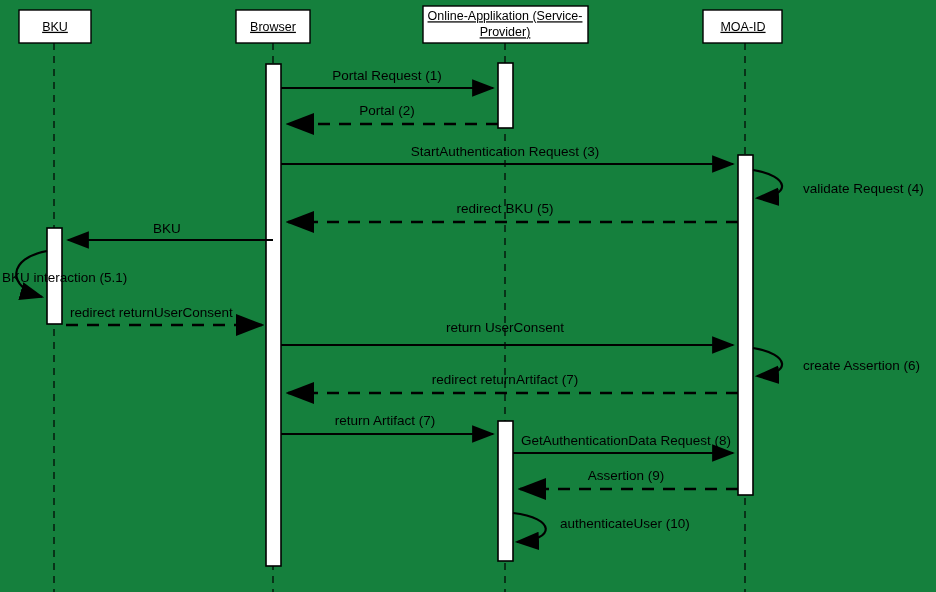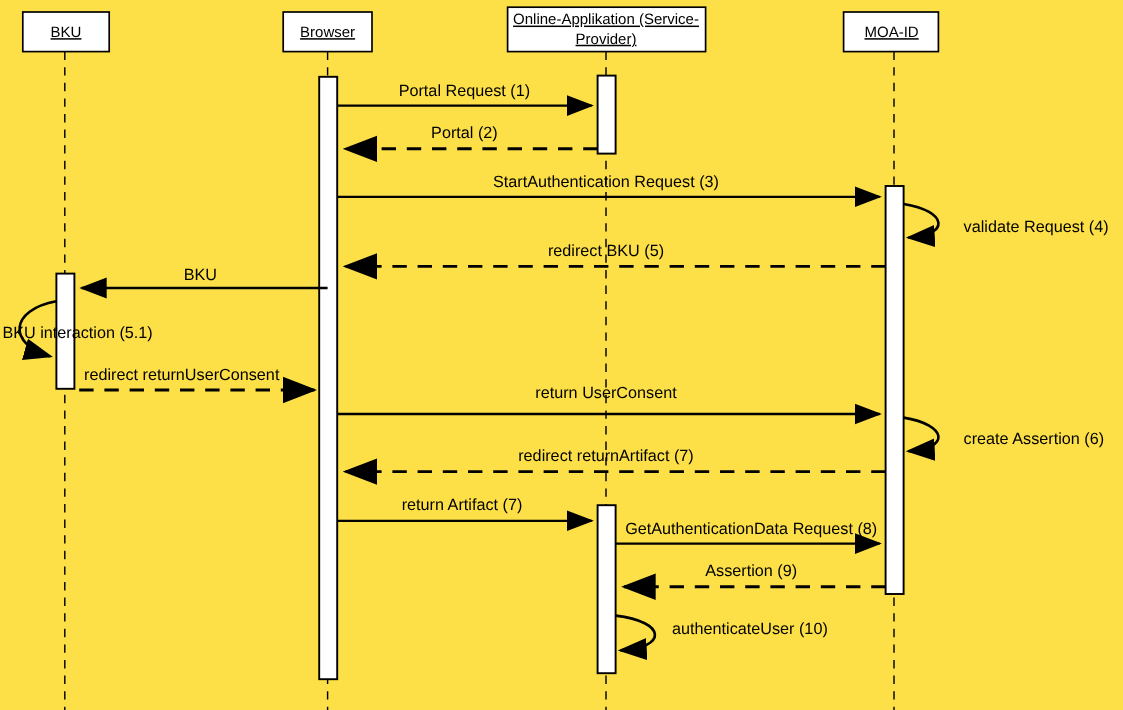--- a/index.html
+++ b/index.html
@@ -4,21 +4,21 @@
 <style>
   html, body {
     margin: 0;
     padding: 0;
     background: #ffffff;
   }
   #diagram-root {
     position: relative;
     width: 936px;
     height: 592px;
-    background: #fde047;
+    background: #15803d;
     font-family: "Liberation Sans", sans-serif;
     overflow: hidden;
   }
   svg#seq {
     position: absolute;
     left: 0;
     top: 0;
     width: 936px;
     height: 592px;
   }

